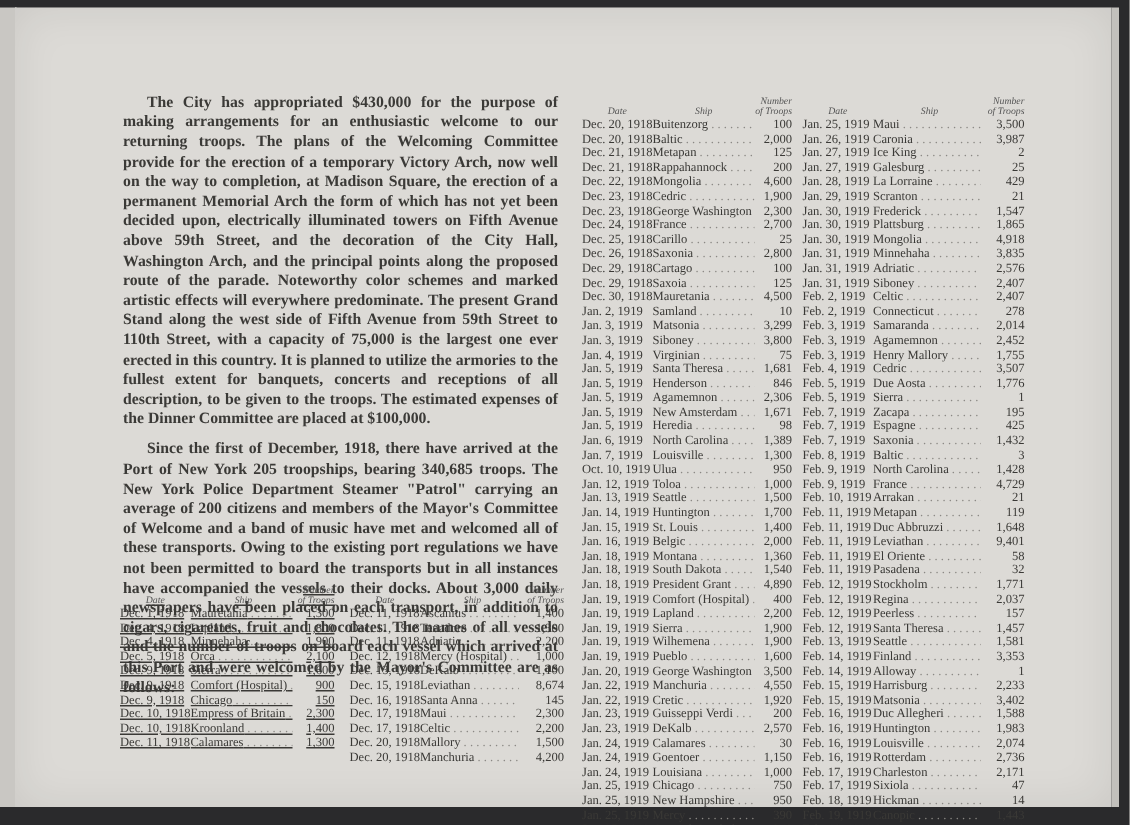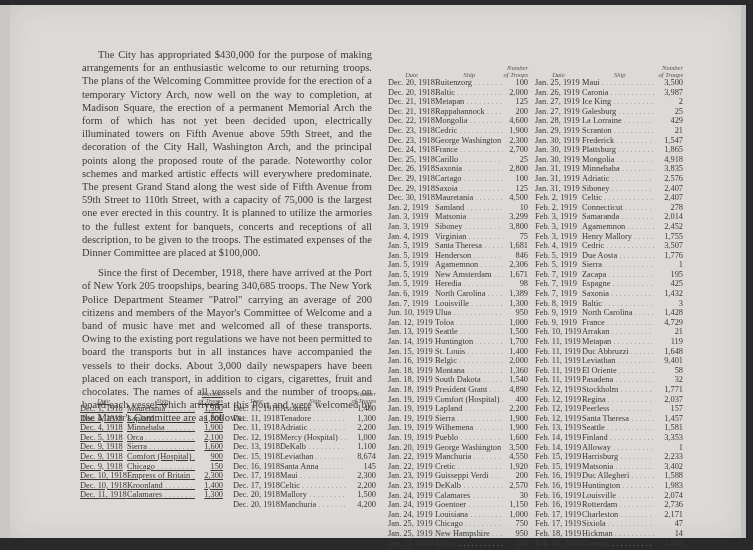--- a/index.html
+++ b/index.html
@@ -16,23 +16,24 @@
   }
   .page-edge-left {
     position:absolute; left:0; top:5px; width:10px; height:533px;
     background:#c9c7c3; border-right:1px solid #a9a7a3;
   }
   .page-edge-right {
     position:absolute; left:741px; top:5px; width:5px; height:533px;
     background:#c2c0bc;
   }
   .prose {
-    position:absolute; left:82px; top:48px; width:290px;
+    position:absolute; left:82px; top:62px; width:290px;
     font-size:10.5px; line-height:13.2px; text-align:justify;
     color:#3b3a37;
+    font-weight:bold;
   }
   .prose p { margin:0 0 7px 0; text-indent:16px; }
   .prose p.last { margin-bottom:0; }
   table.ships {
     position:absolute; border-collapse:collapse;
     font-size:8.4px; line-height:9.6px; color:#3a3936;
   }
   table.ships td, table.ships th { padding:0; white-space:nowrap; vertical-align:bottom; }
   table.ships th {
     font-style:italic; font-weight:normal; font-size:6.5px; line-height:7px; color:#555;
@@ -408,21 +409,21 @@
         <td class="num">1,389</td>
       </tr>
       <tr>
         <td class="date">Jan. 7, 1919</td>
         <td class="ship">
           <span class="shipcell">Louisville</span>
         </td>
         <td class="num">1,300</td>
       </tr>
       <tr>
-        <td class="date">Jun. 10, 1919</td>
+        <td class="date">Oct. 10, 1919</td>
         <td class="ship">
           <span class="shipcell">Ulua</span>
         </td>
         <td class="num">950</td>
       </tr>
       <tr>
         <td class="date">Jan. 12, 1919</td>
         <td class="ship">
           <span class="shipcell">Toloa</span>
         </td>

